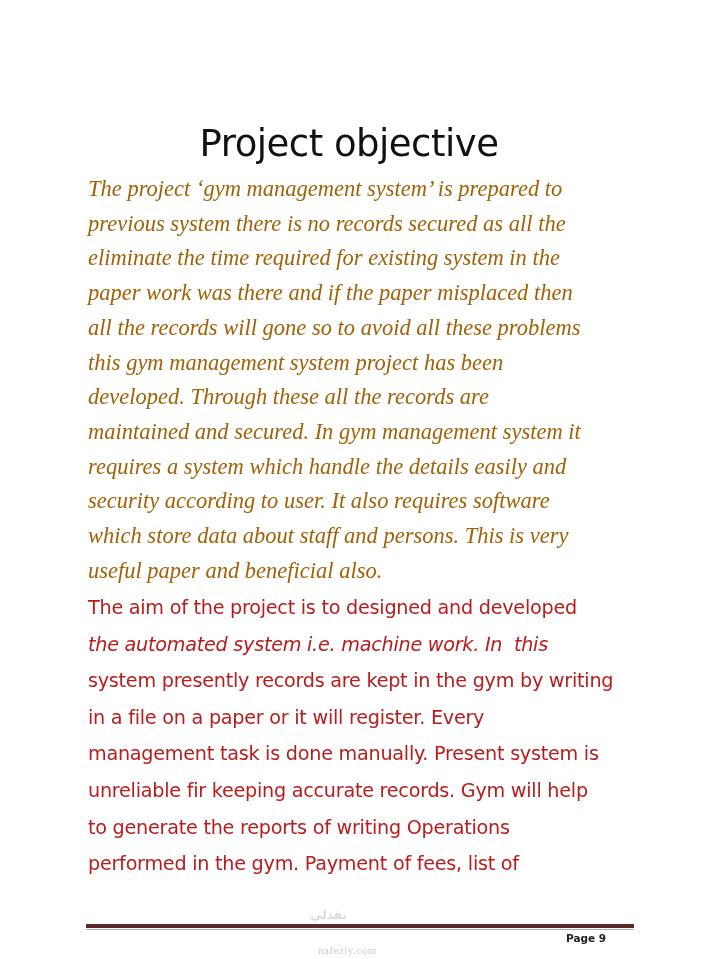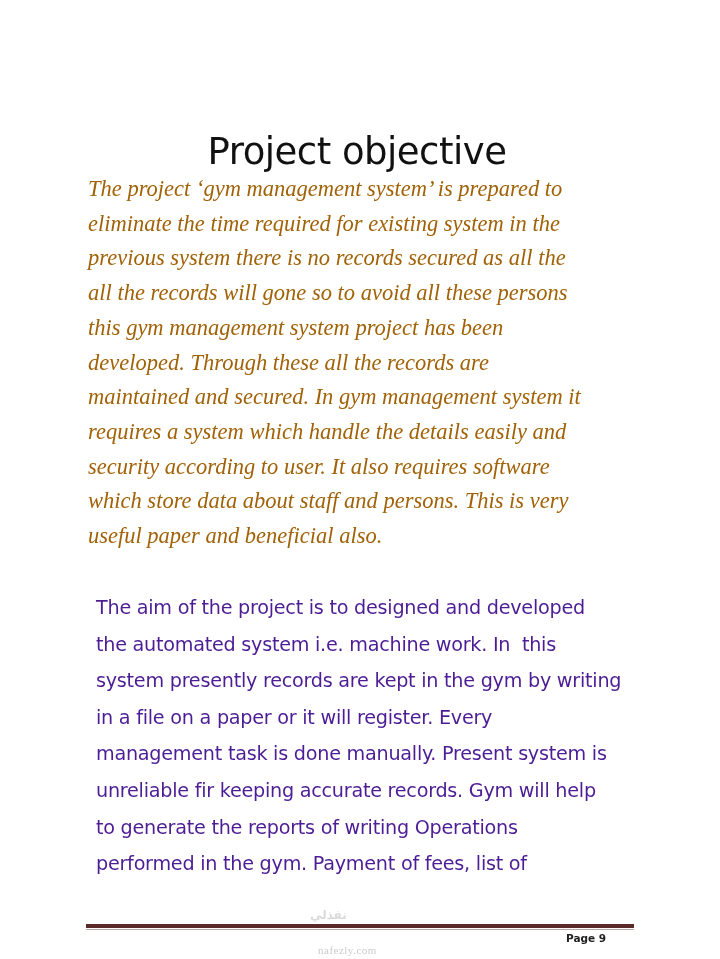--- a/index.html
+++ b/index.html
@@ -25,44 +25,43 @@
       position: absolute;
       left: 0;
       width: 690px;
       top: 118px;
       text-align: center;
       font-family: "DejaVu Sans", sans-serif;
       font-size: 37px;
       font-weight: normal;
       color: #111;
       letter-spacing: -0.5px;
-      margin: 12px;
+      margin: 4px;
     }
     .serif-block {
       position: absolute;
       left: 88px;
       top: 172px;
       width: 560px;
       font-family: "Liberation Serif", serif;
       font-style: italic;
       font-size: 22.5px;
       line-height: 34.7px;
       color: #a16207;
     }
     .sans-block {
       position: absolute;
       left: 88px;
       top: 590px;
       width: 560px;
       font-family: "DejaVu Sans", sans-serif;
       font-size: 19.2px;
       line-height: 36.6px;
-      color: #4c1d95;
+      color: #b91c1c;
       letter-spacing: -0.25px;
-      margin-left: 8px;
     }
     .line {
       display: block;
       white-space: nowrap;
     }
     .footer-rule {
       position: absolute;
       left: 86px;
       width: 548px;
       top: 924px;
@@ -116,35 +115,36 @@
   </style>
 </head>
 <body>
 
 <div class="page">
 
   <h1 class="title">Project objective</h1>
 
   <div class="serif-block">
     <span class="line">The project ‘gym management system’ is prepared to</span>
+    <span class="line">previous system there is no records secured as all the</span>
     <span class="line">eliminate the time required for existing system in the</span>
-    <span class="line">previous system there is no records secured as all the</span>
-    <span class="line">all the records will gone so to avoid all these persons</span>
+    <span class="line">paper work was there and if the paper misplaced then</span>
+    <span class="line">all the records will gone so to avoid all these problems</span>
     <span class="line">this gym management system project has been</span>
     <span class="line">developed. Through these all the records are</span>
     <span class="line">maintained and secured. In gym management system it</span>
     <span class="line">requires a system which handle the details easily and</span>
     <span class="line">security according to user. It also requires software</span>
     <span class="line">which store data about staff and persons. This is very</span>
     <span class="line">useful paper and beneficial also.</span>
   </div>
 
   <div class="sans-block">
     <span class="line">The aim of the project is to designed and developed</span>
-    <span class="line" style="white-space:pre;">the automated system i.e. machine work. In  this</span>
+    <span class="line" style="white-space:pre;font-style:italic;">the automated system i.e. machine work. In  this</span>
     <span class="line">system presently records are kept in the gym by writing</span>
     <span class="line">in a file on a paper or it will register. Every</span>
     <span class="line">management task is done manually. Present system is</span>
     <span class="line">unreliable fir keeping accurate records. Gym will help</span>
     <span class="line">to generate the reports of writing Operations</span>
     <span class="line">performed in the gym. Payment of fees, list of</span>
   </div>
 
   <div class="footer-rule"></div>
   <div class="footer-rule-thin"></div>

